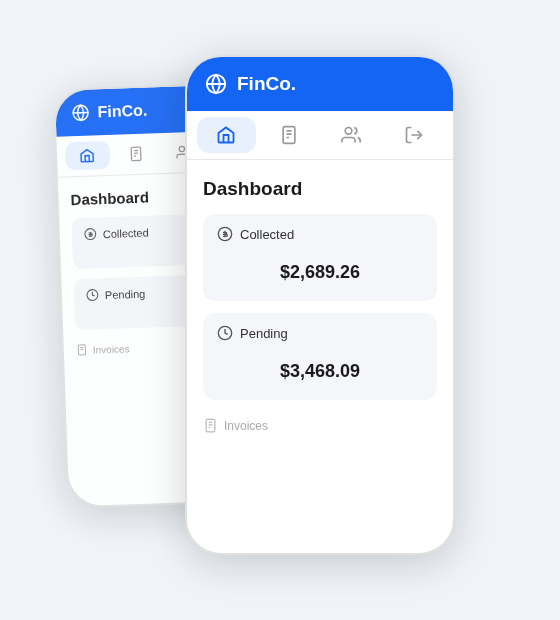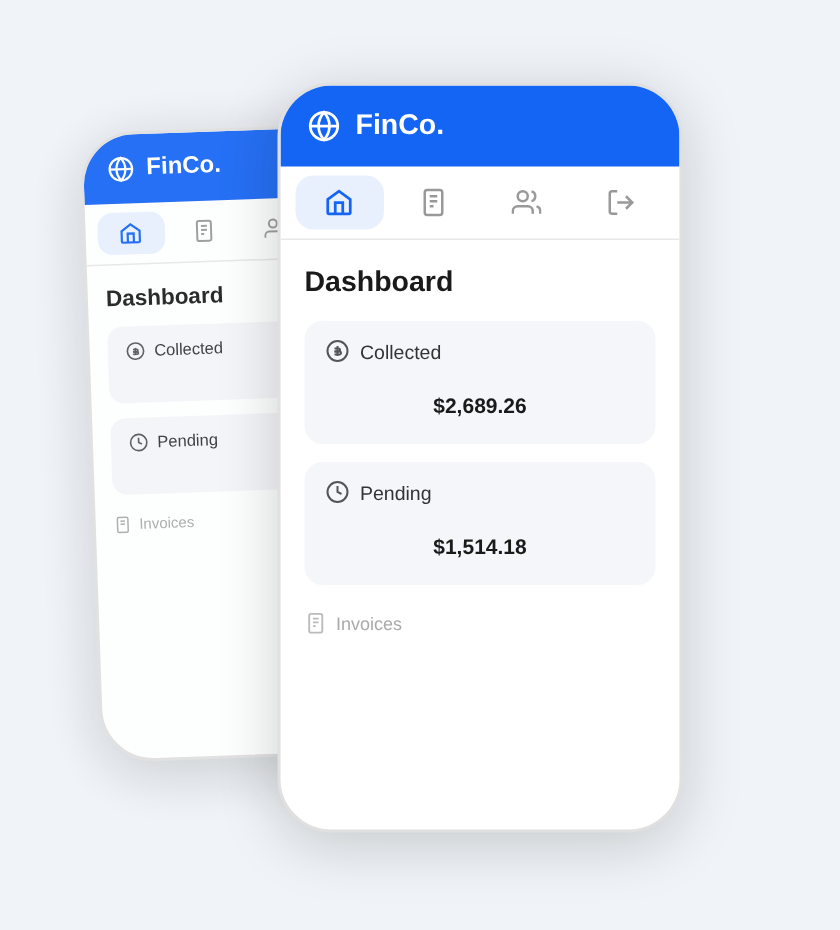--- a/index.html
+++ b/index.html
@@ -162,21 +162,21 @@
       display: flex;
       align-items: center;
       gap: 7px;
       font-size: 13px;
       color: #333;
       margin-bottom: 10px;
     }
 
     .phone-front .card-value {
       text-align: center;
-      font-size: 14px;
+      font-size: 18px;
       font-weight: 700;
       color: #1a1a1a;
       padding: 10px 0 6px;
     }
 
     .phone-back .card-value {
       text-align: center;
       font-size: 15px;
       font-weight: 700;
       color: #1a1a1a;
@@ -393,21 +393,21 @@
     </div>
 
     <div class="card">
       <div class="card-label">
         <svg class="card-icon" viewBox="0 0 24 24" fill="none" stroke="currentColor" stroke-width="2">
           <circle cx="12" cy="12" r="10"></circle>
           <polyline points="12 6 12 12 16 14"></polyline>
         </svg>
         <span>Pending</span>
       </div>
-      <div class="card-value">$1,514.18</div>
+      <div class="card-value">$3,468.09</div>
     </div>
 
     <div class="invoices-label">
       <svg width="15" height="15" viewBox="0 0 24 24" fill="none" stroke="#bbb" stroke-width="2">
         <rect x="5" y="2" width="14" height="20" rx="2"></rect>
         <line x1="9" y1="7" x2="15" y2="7"></line>
         <line x1="9" y1="11" x2="15" y2="11"></line>
         <line x1="9" y1="15" x2="12" y2="15"></line>
       </svg>
       <span>Invoices</span>

